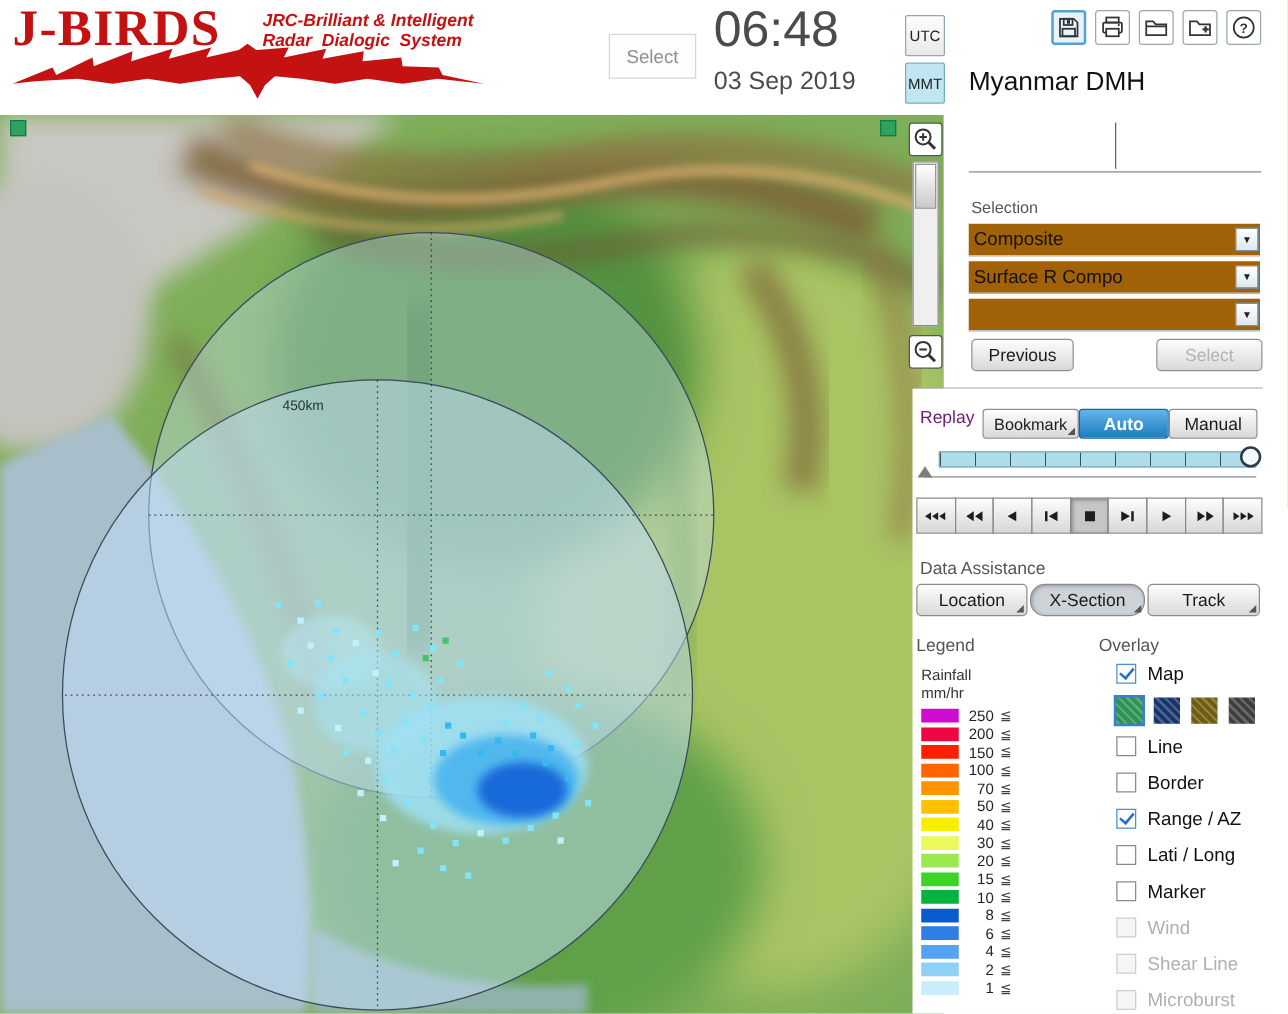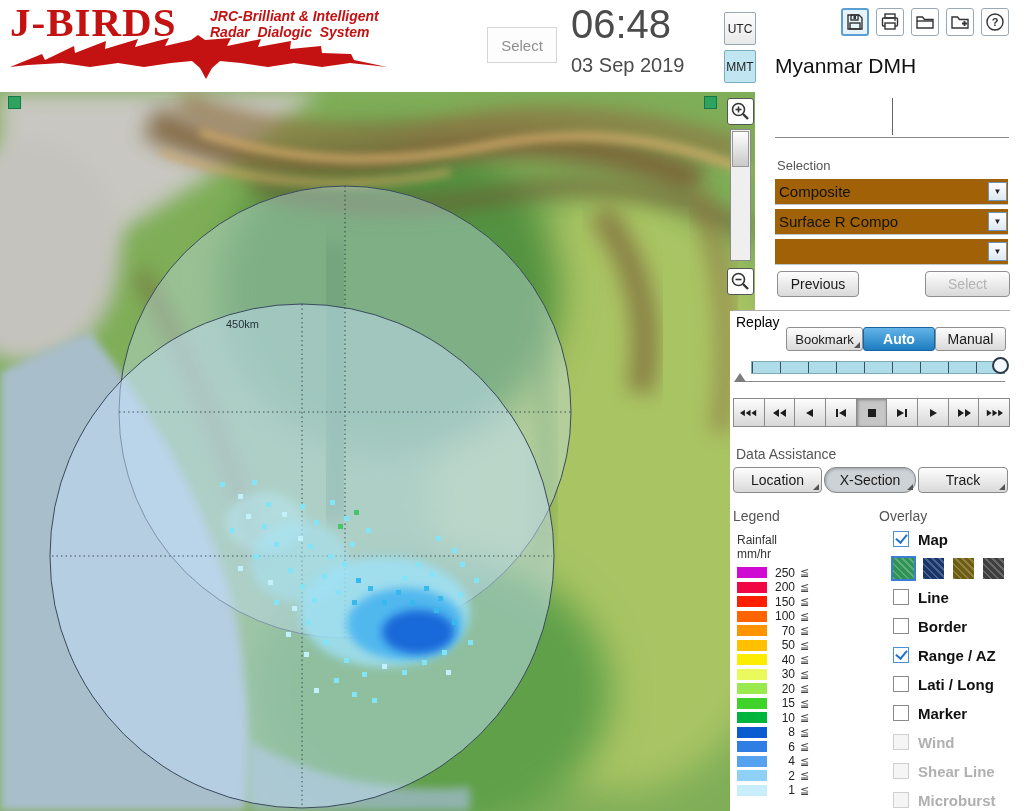--- a/index.html
+++ b/index.html
@@ -43,21 +43,21 @@
   .dd-val{font-size:15px;color:#111;line-height:25px;padding-left:4px;display:block;}
   .dd-btn{position:absolute;right:1px;top:3px;width:19px;height:19px;border:1px solid #6d93b8;background:linear-gradient(#ffffff,#dde8ef);padding:0;display:flex;align-items:center;justify-content:center;}
   .dd-btn::after{content:"▼";font-size:8px;color:#222;}
   .panel-btn{position:absolute;height:26px;border:1px solid #8f8f8f;border-radius:4px;background:linear-gradient(#fdfdfd,#d9d9d9);font-size:14px;color:#1a1a1a;display:flex;align-items:center;justify-content:center;}
   #btn-previous{left:22px;top:179px;width:82px;}
   #btn-select{left:170px;top:179px;width:85px;color:#b3b3b3;}
   #divider{position:absolute;left:733px;top:310px;width:277px;height:0;border-top:1px solid #adadad;}
 
   
   #panel-bottom{position:absolute;left:730px;top:311px;width:300px;height:500px;background:#fff;}
-  #replay-label{position:absolute;left:6px;top:3px;font-size:14px;color:#000000;}
+  #replay-label{position:absolute;left:6px;top:14px;font-size:14px;color:#701a75;}
   .seg-btn{position:absolute;top:16px;height:24px;border:1px solid #8f8f8f;border-radius:3px;background:linear-gradient(#fdfdfd,#d9d9d9);font-size:14px;color:#1a1a1a;display:flex;align-items:center;justify-content:center;}
   #btn-bookmark{left:56px;width:77px;font-size:13px;}
   #btn-auto{left:133px;width:72px;background:linear-gradient(#62b4e8,#1e7cc0);border-color:#1565a5;color:#fff;font-weight:bold;}
   #btn-manual{left:205px;width:71px;}
   .corner-tri::after{content:"";position:absolute;right:2px;bottom:2px;width:0;height:0;border-left:6px solid transparent;border-bottom:6px solid #555;}
   #timeline{position:absolute;left:21px;top:50px;width:254px;height:13px;background-color:#aedce9;background-image:repeating-linear-gradient(90deg,#33525e 0 1px,transparent 1px 28px);border:1px solid #7fa8b8;}
   #timeline-handle{position:absolute;left:262px;top:46px;width:17px;height:17px;border:2px solid #2b3a46;border-radius:50%;background:#f2f8fb;}
   #timeline-groove{position:absolute;left:10px;top:70px;width:265px;height:0;border-top:1px solid #8a8a8a;}
   #timeline-pointer{position:absolute;left:4px;top:62px;width:0;height:0;border-left:6px solid transparent;border-right:6px solid transparent;border-bottom:9px solid #7d7d7d;}
   #transport{position:absolute;left:3px;top:87px;width:277px;height:29px;display:flex;}
@@ -82,21 +82,21 @@
   .lg-val{width:28px;text-align:right;font-size:12px;color:#222;}
   .lg-sym{margin-left:5px;font-size:11px;color:#444;font-family:"DejaVu Sans",sans-serif;}
 
   
   #overlay-label{position:absolute;left:149px;top:197px;font-size:14px;color:#555;}
   #overlay-list{position:absolute;left:163px;top:217px;}
   .ov-row{display:flex;align-items:center;height:22px;margin-bottom:7px;}
   .ov-checkbox{position:relative;width:16px;height:16px;border:1px solid #8a8a8a;background:#fff;margin-right:9px;display:inline-block;}
   .ov-row.checked .ov-checkbox{border-color:#4a8fd4;}
   .ov-row.checked .ov-checkbox::after{content:"";position:absolute;left:4px;top:0px;width:5px;height:9px;border-right:2px solid #1e6fd0;border-bottom:2px solid #1e6fd0;transform:rotate(40deg);}
-  .ov-label{font-size:15px;color:#111;font-weight:bold;}
+  .ov-label{font-size:15px;color:#111;}
   .ov-row.disabled .ov-label{color:#b0b0b0;}
   .ov-row.disabled .ov-checkbox{background:#f5f5f5;border-color:#cfcfcf;}
   .ov-swatch-row{display:flex;align-items:center;height:22px;margin-bottom:7px;}
   .ov-swatch{position:relative;width:21px;height:21px;margin-right:9px;display:inline-block;}
   .ov-swatch::after{content:"";position:absolute;inset:0;background:repeating-linear-gradient(45deg,rgba(255,255,255,.22) 0 2px,transparent 2px 5px);}
   .ov-swatch.sel{box-shadow:0 0 0 2px #3a7fd5;}
 </style>
 </head>
 <body>
 

